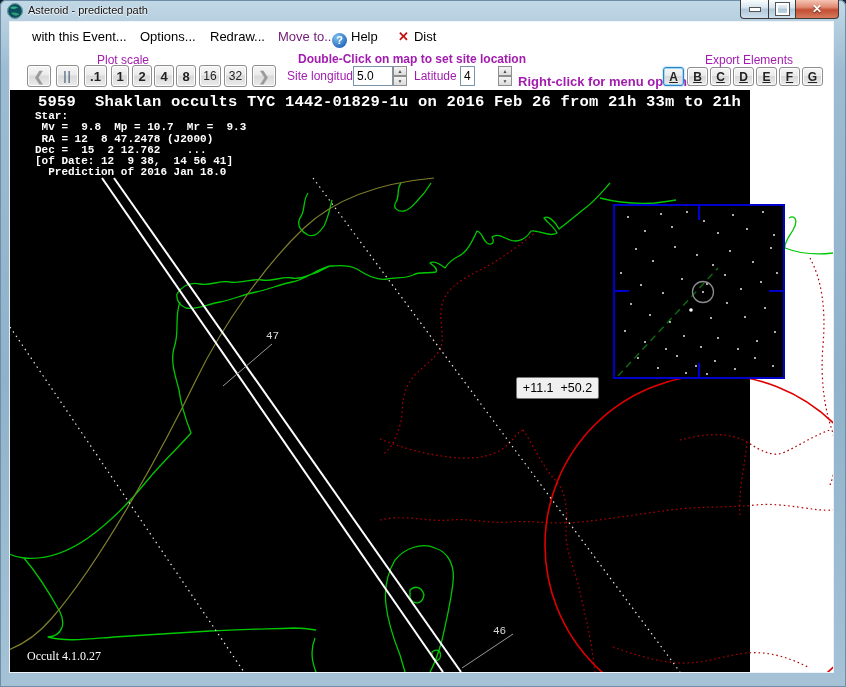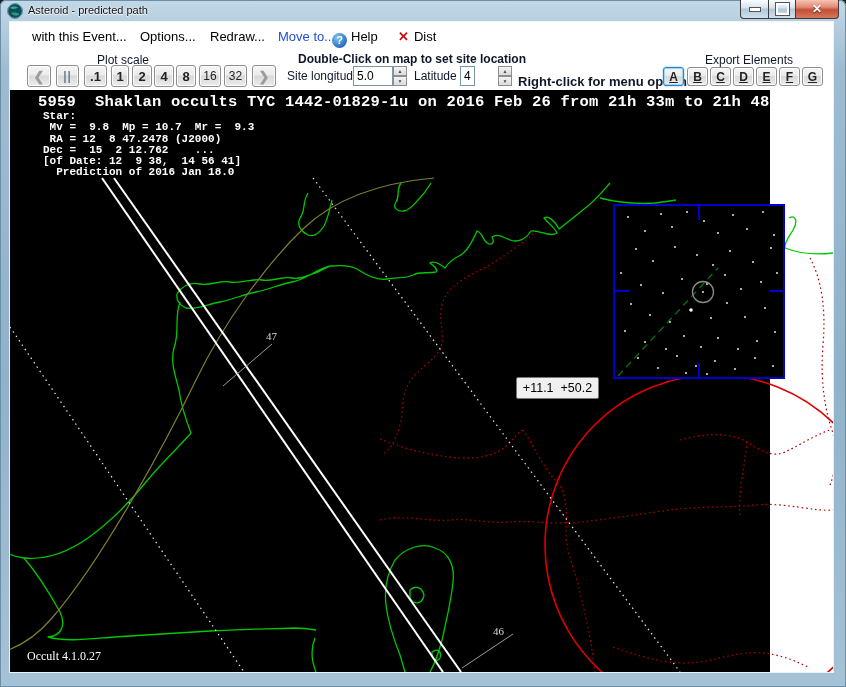--- a/index.html
+++ b/index.html
@@ -18,52 +18,52 @@
   .cap-btn.close{width:43px;border-left:none;border-radius:0 0 4px 0;
     background:linear-gradient(#f6c4b4,#e08a72 40%,#c34f33 55%,#d6795c);}
   .glyph-min{width:10px;height:3px;background:#fff;border:1px solid #555;}
   .glyph-max{width:9px;height:8px;border:2px solid #fff;outline:1px solid #555;background:transparent;}
   .glyph-close{color:#fff;font-weight:bold;font-size:12px;text-shadow:0 1px 1px #5a1a0a;}
   
   #client{position:absolute;left:10px;top:22px;width:823px;height:650px;background:#fff;
     box-shadow:0 0 0 1px #ffffffc9;}
   
   .menu-item{position:absolute;top:7px;font-size:13px;color:#000;cursor:default;white-space:nowrap;}
-  .menu-item.disabled{color:#1d4ed8;}
+  .menu-item.disabled{color:#701a75;}
   .help-q{display:inline-block;width:15px;height:15px;border-radius:50%;text-align:center;
     background:radial-gradient(circle at 35% 30%,#7fc3f0,#2b6fc0 70%,#1a4e96);color:#fff;
     font-size:11px;font-weight:bold;line-height:15px;vertical-align:-3px;margin-right:4px;}
   .exit-x{color:#c41212;font-weight:bold;font-size:13px;margin-right:5px;}
   
-  .tb-label{position:absolute;font-size:12px;color:#0f172a;white-space:nowrap;}
+  .tb-label{position:absolute;font-size:12px;color:#a21caf;white-space:nowrap;}
   .bold{font-weight:bold;}
   .win-btn{position:absolute;height:22px;box-sizing:border-box;border:1px solid #8e8e8e;border-radius:3px;
     background:linear-gradient(#f6f6f6,#ebebeb 45%,#d9d9d9 50%,#ececec);
     box-shadow:inset 0 0 0 1px #fdfdfd;display:flex;align-items:center;justify-content:center;
     font-size:12px;color:#222;cursor:default;}
   .win-btn.b{font-weight:bold;font-size:13px;}
   .arrow-glyph{color:#9b9b9b;font-weight:bold;font-size:13px;}
   .bars{color:#6b7f96;font-weight:bold;letter-spacing:1px;}
   .exp-btn{width:21px;height:19px;font-weight:bold;text-decoration:underline;font-size:12px;}
   .exp-btn.focused{border:1px solid #2a84c8;box-shadow:inset 0 0 0 1px #9fd5f2,0 0 2px #5fb2e4;}
   .field{position:absolute;height:20px;box-sizing:border-box;border:1px solid #7a95a9;background:#fff;
     font-size:12px;font-family:"Liberation Sans",sans-serif;padding:1px 3px;}
   .spinner{position:absolute;width:14px;height:20px;box-sizing:border-box;display:flex;flex-direction:column;}
   .spin-half{flex:1;border:1px solid #8e8e8e;background:linear-gradient(#f4f4f4,#dcdcdc);
     font-size:5px;color:#4a4a4a;display:flex;align-items:center;justify-content:center;line-height:0;}
   
-  #map{position:absolute;left:0px;top:68px;width:740px;height:582px;background:#000;cursor:crosshair;padding-left:20px;}
+  #map{position:absolute;left:0px;top:68px;width:740px;height:582px;background:#000;cursor:crosshair;}
   #map svg{position:absolute;left:0;top:0;}
   .hdr{position:absolute;color:#fff;font-family:"Liberation Mono","DejaVu Sans Mono",monospace;white-space:pre;}
   #hdr-title{left:28px;top:3px;font-size:15.5px;font-weight:bold;letter-spacing:0.2px;}
   .hdr-col{font-size:11px;font-weight:bold;line-height:11.3px;top:21px;}
-  #col-star{left:25px;margin-left:8px;}
+  #col-star{left:25px;}
   #col-event{left:333px;}
   #col-ast{left:606px;}
-  .map-label{position:absolute;color:#d6d6d6;font-family:Liberation Serif, serif;font-size:11px;}
+  .map-label{position:absolute;color:#d6d6d6;font-family:Liberation Mono, monospace;font-size:11px;}
   #tooltip{position:absolute;left:506px;top:287px;width:81px;height:20px;background:#f0f0f0;
     border:1px solid #767676;border-radius:2px;color:#000;font-size:12.5px;display:flex;
     align-items:center;justify-content:center;white-space:pre;box-shadow:1px 1px 2px #00000055;}
   #version{position:absolute;left:17px;top:559px;color:#fff;font-family:"Liberation Serif",serif;font-size:12px;}
   line,path,circle,rect{vector-effect:non-scaling-stroke;}
 </style>
 </head>
 <body>
 
 <div id="window">

